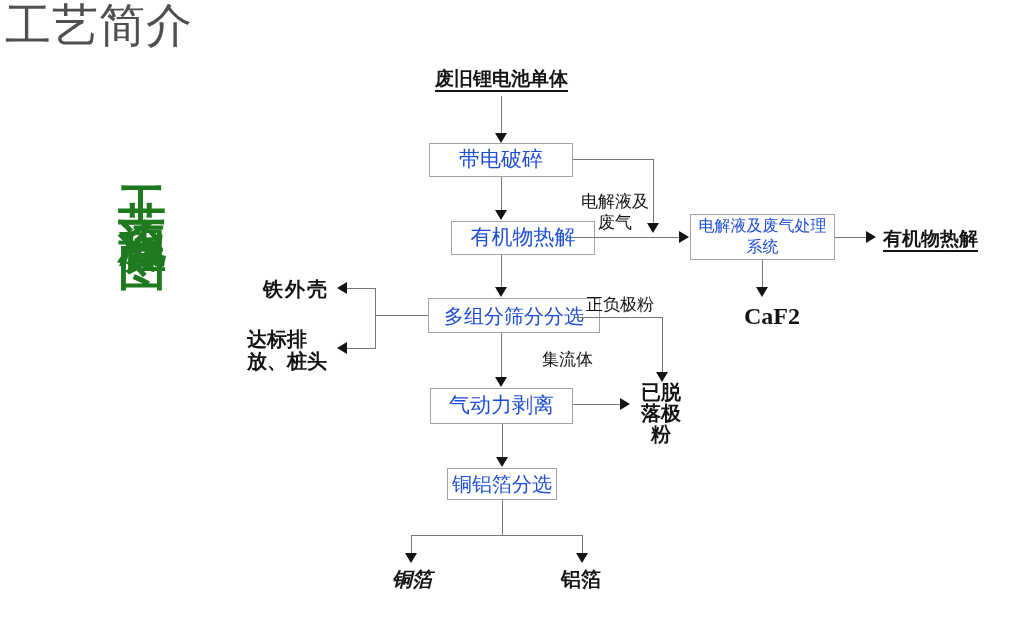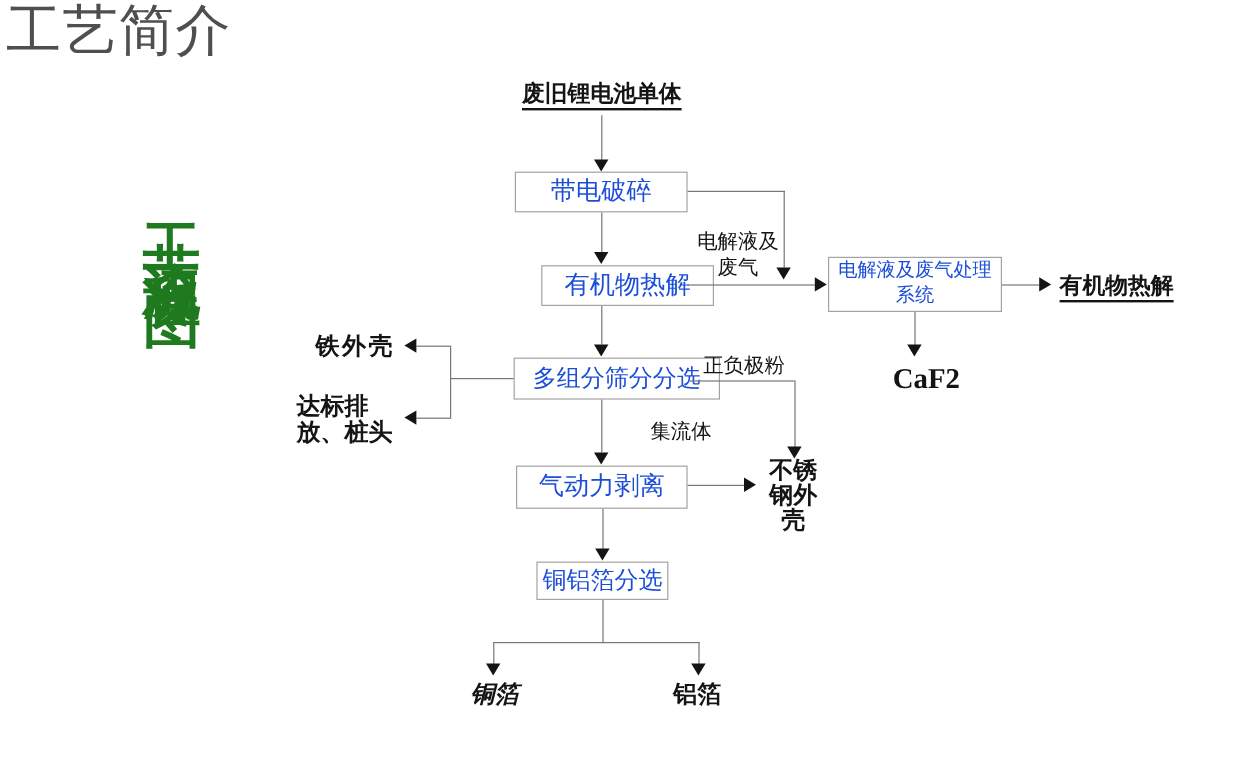--- a/index.html
+++ b/index.html
@@ -127,18 +127,18 @@
 
   <div class="hline" style="left:575px; top:317px; width:87px;"></div>
   <div class="vline" style="left:662px; top:317px; height:56px;"></div>
   <div class="arr arr-d" style="left:656px; top:372px;"></div>
   <div class="lbl" style="left:586px; top:294px;">正负极粉</div>
 
   <div class="lbl" style="left:506px; top:349px;margin-left:36px;">集流体</div>
 
   <div class="hline" style="left:573px; top:404px; width:47px;"></div>
   <div class="arr arr-r" style="left:620px; top:398px;"></div>
-  <div class="lbl bold center" style="left:637px; top:382px; width:48px; font-size:20px; line-height:1.05;">不锈钢外壳</div>
+  <div class="lbl bold center" style="left:637px; top:382px; width:48px; font-size:20px; line-height:1.05;">已脱落极粉</div>
 
   <div class="lbl bold" style="left:392px; top:567px; font-size:20px;font-style:italic;">铜箔</div>
   <div class="lbl bold" style="left:561px; top:567px; font-size:20px;">铝箔</div>
 
 </div>
 
 </body></html>

